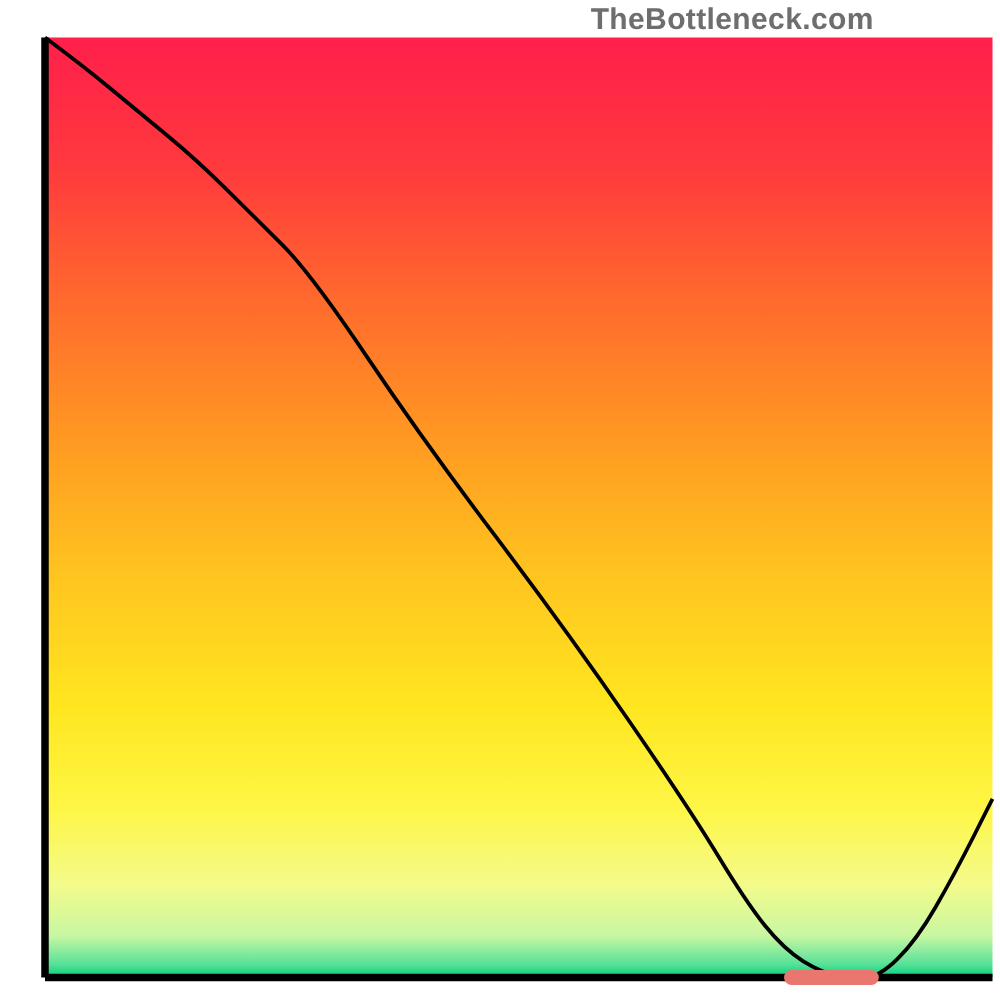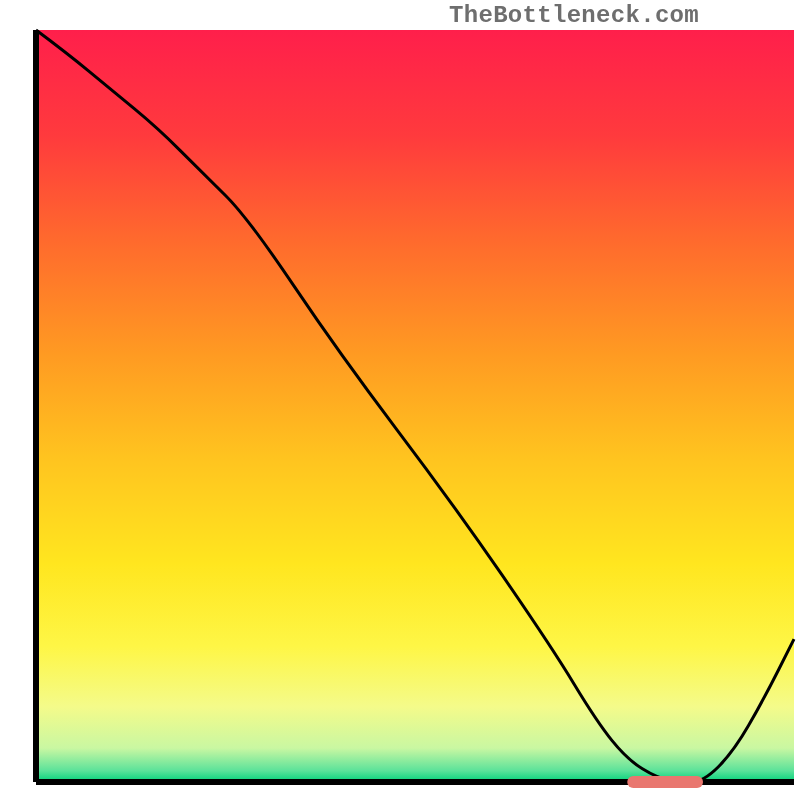--- a/index.html
+++ b/index.html
@@ -8,21 +8,20 @@
     width: 800px;
     height: 800px;
     background: #ffffff;
     font-family: Arial, Helvetica, sans-serif;
     overflow: hidden;
   }
   .container {
     position: relative;
     width: 707px;
     height: 800px;
-    font-family: Liberation Mono, monospace;
   }
   .watermark {
     position: absolute;
     top: 2px;
     right: 8px;
     font-size: 24px;
     font-weight: bold;
     color: #6e6e6e;
     letter-spacing: 0.3px;
     user-select: none;

